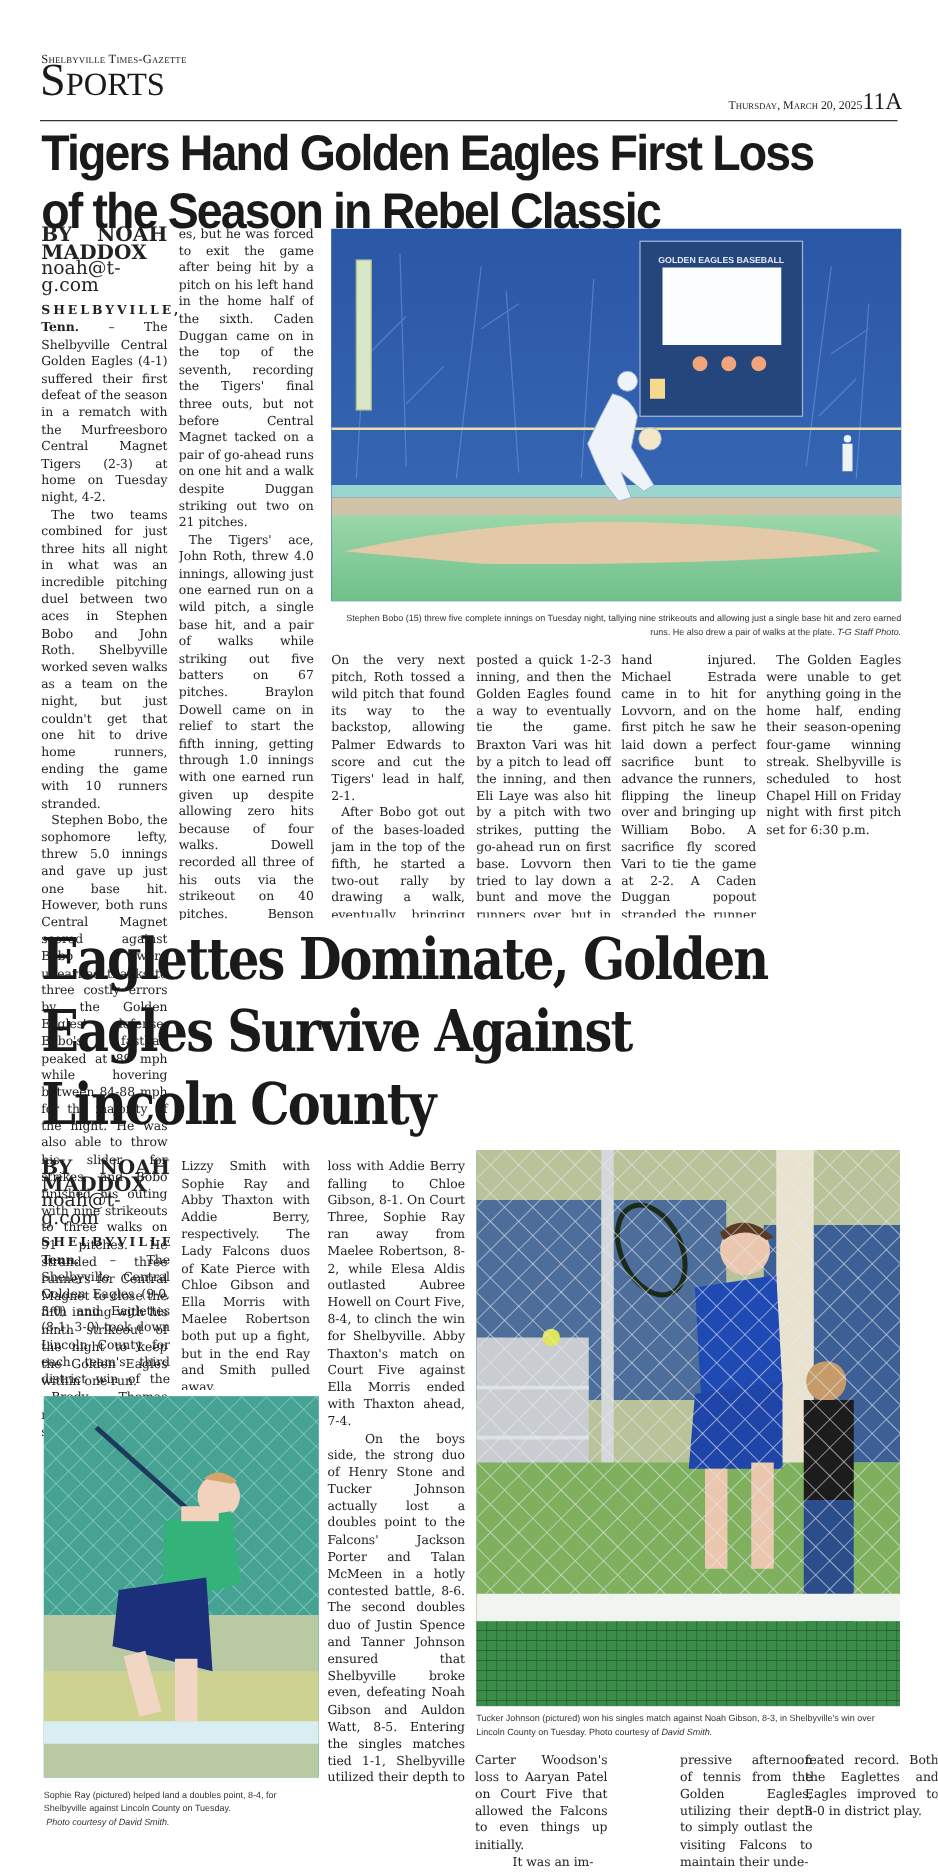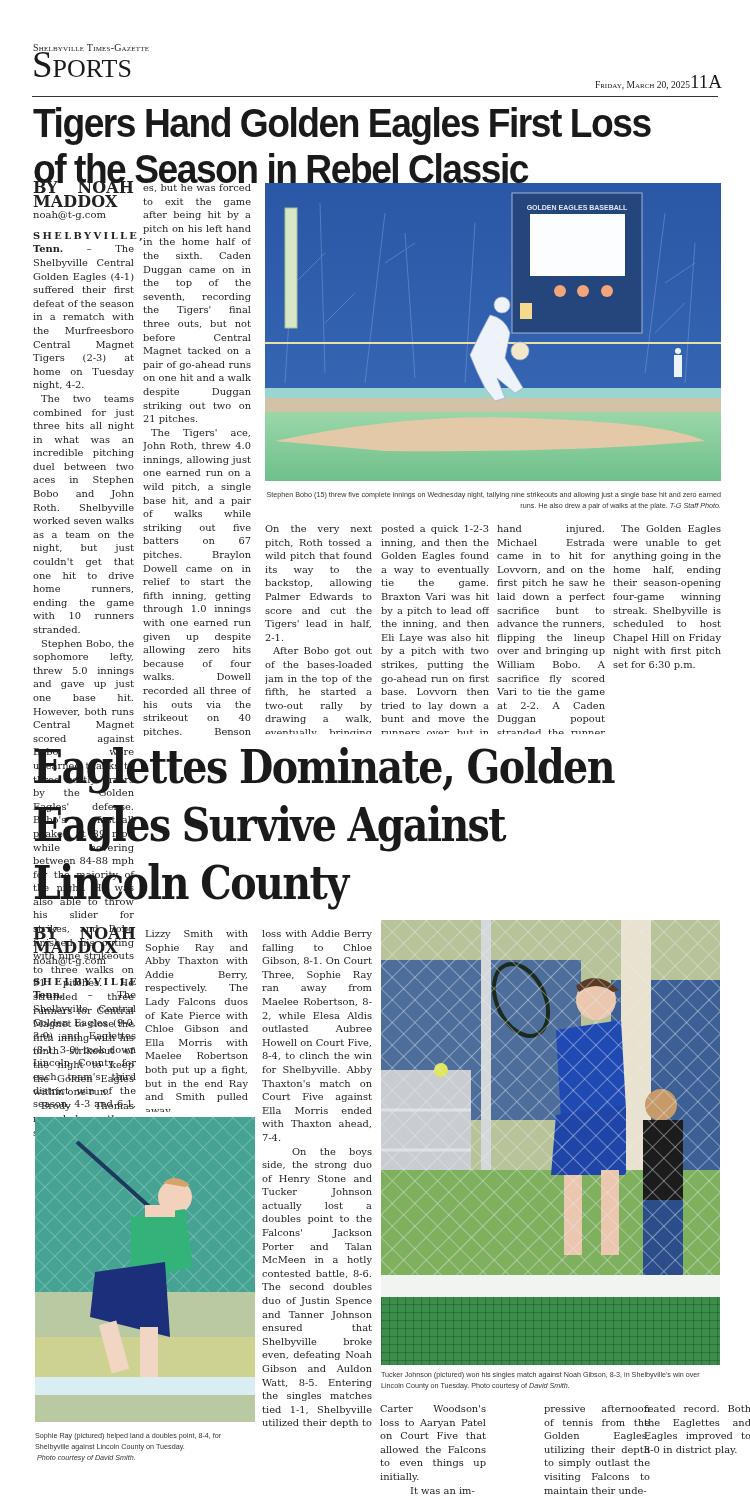--- a/index.html
+++ b/index.html
@@ -11,36 +11,36 @@
   #section{left:32px;top:50px;font-family:"Liberation Serif",serif;font-size:37px;font-variant:small-caps;line-height:30px}
   #rule{left:32px;top:96px;width:686px;border-top:1.5px solid #333}
   #dateline{left:460px;top:80px;width:230px;text-align:right;font-family:"Liberation Serif",serif;font-size:9.5px;font-variant:small-caps}
   #pagenum{left:690px;top:71px;width:30px;text-align:right;font-family:"Liberation Serif",serif;font-size:19px}
   #head1{left:33px;top:100px;width:700px;font-family:"Liberation Sans",sans-serif;font-weight:bold;font-size:40px;line-height:46px;letter-spacing:-1.6px;transform:scaleX(.93);transform-origin:left top;white-space:nowrap}
   
   .col{position:absolute;font-size:9.9px;line-height:13.6px;text-align:justify;hyphens:none;color:#222}
   .col p{text-indent:8px}
   .col p.noind{text-indent:0}
   .byline{font-weight:bold;font-size:16px;letter-spacing:.1px}
-  .email{font-size:10px;margin-bottom:7px}
+  .email{font-size:15px;margin-bottom:7px}
   .dateline-lead{font-weight:bold;letter-spacing:2.4px}
   .tenn{font-weight:bold}
   .bigind{text-indent:30px !important}
   
   .photo{position:absolute;overflow:hidden}
   .caption{position:absolute;font-family:"Liberation Sans",sans-serif;font-size:7.2px;line-height:11px;color:#333}
   .caption i{font-style:italic}
   #head2{left:33px;top:738px;width:700px;font-family:"DejaVu Serif",serif;font-weight:bold;font-size:46px;line-height:58px;letter-spacing:-1.8px;transform:scaleX(.86);transform-origin:left top;white-space:nowrap}
 </style>
 </head>
 <body>
 
 <div id="pub" class="abs">Shelbyville Times-Gazette</div>
 <div id="section" class="abs">Sports</div>
-<div id="dateline" class="abs">Friday, March 20, 2025</div>
+<div id="dateline" class="abs">Thursday, March 20, 2025</div>
 <div id="pagenum" class="abs">11A</div>
 <div id="rule" class="abs"></div>
 
 <div id="head1" class="abs">
   <div>Tigers Hand Golden Eagles First Loss</div>
   <div>of the Season in Rebel Classic</div>
 </div>
 
 <div class="col" style="left:33px;top:181px;width:101px;">
   <div class="byline">BY NOAH MADDOX</div>
@@ -92,21 +92,21 @@
       <path d="M225 132 Q215 150 205 172 Q212 190 220 205 L230 218 L240 215 L232 195 L250 210 L258 205 L240 175 L245 150 Q240 135 225 132Z"></path>
       <circle cx="255" cy="168" r="9" fill="#f2e7c9"></circle>
     </g>
     <g fill="#eef3fa">
         <circle cx="413" cy="168" r="3"></circle>
         <rect x="409" y="172" width="8" height="22"></rect>
       </g>
   </svg>
 </div>
 <div class="caption" style="left:266px;top:489px;width:455px;text-align:right;">
-  <span>Stephen Bobo (15) threw five complete innings on Wednesday night, tallying nine strikeouts and allowing just a single base hit and zero earned runs. He also drew a pair of walks at the plate.</span> <i>T-G Staff Photo.</i>
+  <span>Stephen Bobo (15) threw five complete innings on Tuesday night, tallying nine strikeouts and allowing just a single base hit and zero earned runs. He also drew a pair of walks at the plate.</span> <i>T-G Staff Photo.</i>
 </div>
 
 <div class="col" style="left:265px;top:522px;width:107px;height:212px;overflow:hidden">
   <p class="noind">On the very next pitch, Roth tossed a wild pitch that found its way to the backstop, allowing Palmer Edwards to score and cut the Tigers' lead in half, 2-1.</p>
   <p>After Bobo got out of the bases-loaded jam in the top of the fifth, he started a two-out rally by drawing a walk, eventually bringing up Brody Thomas with the bases loaded. Unfortunately for the Golden Eagles, Dowell was able to get Thomas to chase a slider outside of the zone for the inning-ending strikeout.</p>
 
 </div>
 <div class="col" style="left:381px;top:522px;width:108px;height:212px;overflow:hidden">
   <p class="noind">posted a quick 1-2-3 inning, and then the Golden Eagles found a way to eventually tie the game. Braxton Vari was hit by a pitch to lead off the inning, and then Eli Laye was also hit by a pitch with two strikes, putting the go-ahead run on first base. Lovvorn then tried to lay down a bunt and move the runners over, but in a 2-0 count, Dowell's pitch whacked Lovvorn on the hand. However, the home plate umpire ruled that he heard the ball hit the bat even though Lovvorn was forced to exit from the game with his left</p>
 </div>

